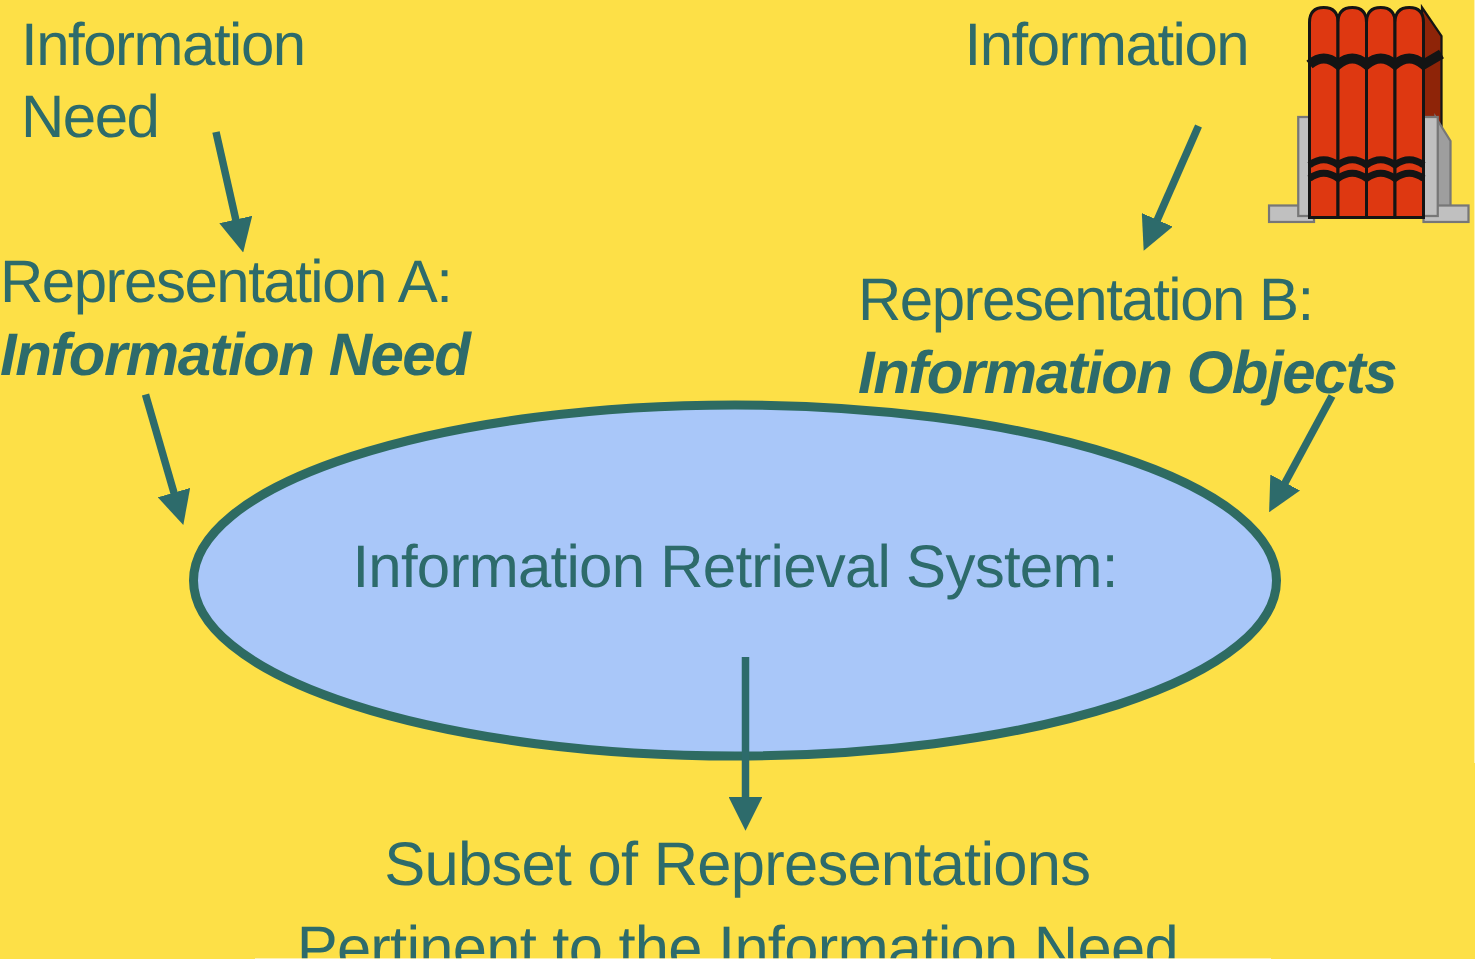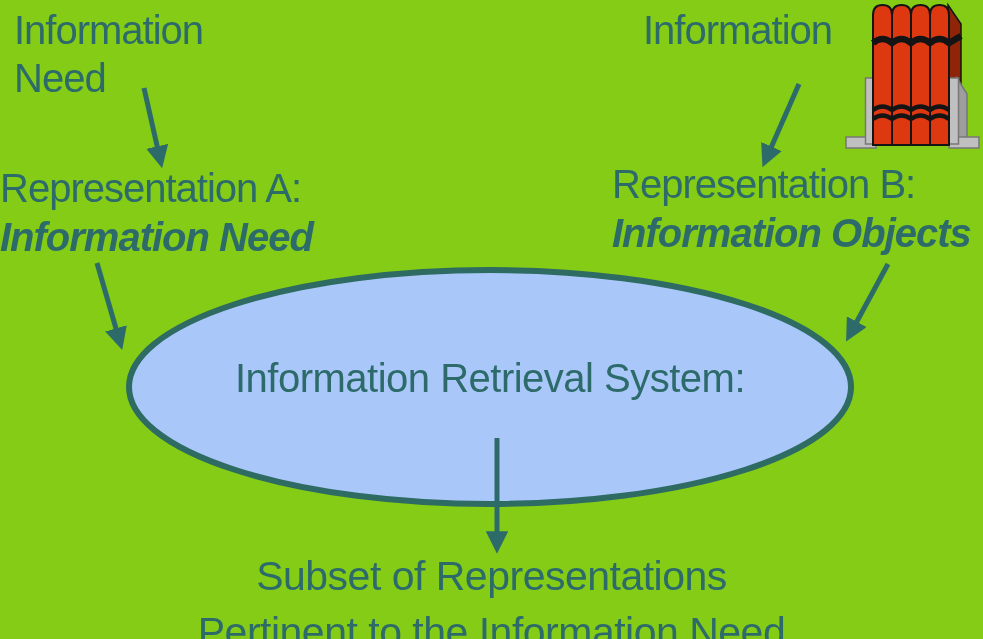--- a/index.html
+++ b/index.html
@@ -7,36 +7,36 @@
     --ellipse-fill:#A9C7F9;
     --ellipse-stroke:#2E6B62;
     --book-red:#DE3811;
     --book-dark-red:#8E2408;
     --bookend-gray:#C0C0C0;
     --bookend-gray-dark:#9E9E9E;
     --band-black:#141414;
   }
   html,body{margin:0;padding:0;background:#fff;}
   .canvas{
-    position:relative;width:983px;height:639px;background:#84cc16;
+    position:relative;width:983px;height:639px;background:#fde047;
     font-family:"Liberation Sans",sans-serif;overflow:hidden;
   }
   svg.layer{position:absolute;left:0;top:0;width:983px;height:639px;}
   .shape-ellipse{fill:var(--ellipse-fill);stroke:var(--ellipse-stroke);stroke-width:6;}
   .arrow{stroke:var(--teal);stroke-width:5;fill:none;}
   .arrowhead{fill:var(--teal);}
   .label{
     position:absolute;color:var(--teal);font-size:40px;line-height:48px;
     letter-spacing:-1px;white-space:nowrap;
   }
   .label .emph{font-weight:bold;font-style:italic;}
   #node-info-need{left:14px;top:6px;}
   #node-info-objects{left:643px;top:6px;}
   #node-rep-a{left:0px;top:164px;line-height:49px;}
-  #node-rep-b{left:572px;top:160px;line-height:49px;margin-left:40px;}
+  #node-rep-b{left:572px;top:176px;line-height:49px;}
   #node-system{
     position:absolute;left:126px;top:267px;width:728px;height:240px;
     display:flex;flex-direction:row;justify-content:center;align-items:center;
     text-align:center;color:var(--teal);font-size:40px;line-height:51px;
     letter-spacing:-0.5px;padding-bottom:18px;box-sizing:border-box;white-space:nowrap;
   }
   #node-result{
     position:absolute;left:0;top:548px;width:983px;text-align:center;
     color:var(--teal);font-size:41px;line-height:56px;letter-spacing:-0.5px;white-space:nowrap;
   }

